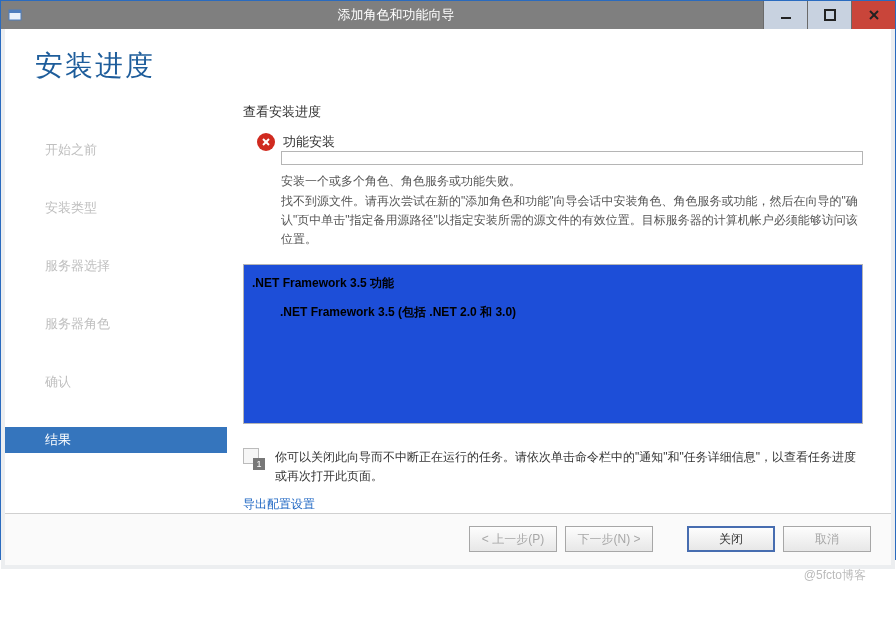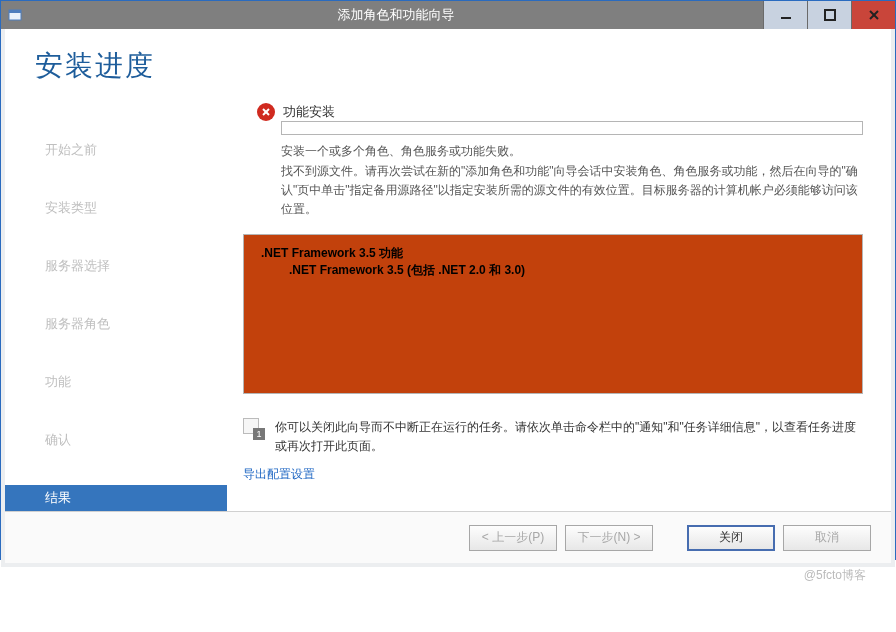--- a/index.html
+++ b/index.html
@@ -37,23 +37,23 @@
 .status-row { display: flex; align-items: center; gap: 8px; padding-left: 14px; }
 .status-icon { width: 18px; height: 18px; border-radius: 50%; background: #d02a1f; display: flex; align-items: center; justify-content: center; }
 .status-icon svg { display: block; }
 .status-label { font-size: 13px; color: #333; }
 
 .progress-bar { height: 14px; border: 1px solid #b5b5b5; background: #fff; margin: 0 0 8px 38px; }
 
 .status-msg { font-size: 12px; color: #555; padding-left: 38px; margin-bottom: 2px; }
 .status-long { font-size: 12px; color: #555; padding-left: 38px; line-height: 1.6; margin-bottom: 14px; }
 
-.feature-box { border: 1px solid #b5b5b5; background: #c2410c; margin-left: 0; height: 160px; padding: 10px 17px; font-size: 12px; color: #000; overflow: auto; }
+.feature-box { border: 1px solid #b5b5b5; background: #1d4ed8; margin-left: 0; height: 160px; padding: 10px 8px; font-size: 12px; color: #000; overflow: auto; }
 .feature-box .f1 { font-weight: bold; }
-.feature-box .f2 { font-weight: bold; padding-left: 28px; margin-top: 0; }
+.feature-box .f2 { font-weight: bold; padding-left: 28px; margin-top: 12px; }
 
 .note-row { display: flex; gap: 10px; margin-top: 24px; align-items: flex-start; }
 .note-icon { width: 22px; height: 22px; flex: none; position: relative; }
 .note-icon .flag { width: 16px; height: 16px; border: 1px solid #bbb; background: #f6f6f6; position: absolute; top: 0; left: 0; }
 .note-icon .badge { width: 12px; height: 12px; background: #777; color: #fff; font-size: 9px; line-height: 12px; text-align: center; position: absolute; bottom: 0; right: 0; }
 .note-text { font-size: 12px; color: #333; line-height: 1.6; }
 
 .export-link { color: #1e66c3; font-size: 12px; margin-top: 10px; cursor: pointer; }
 
 
@@ -104,26 +104,26 @@
       <div class="page-title">安装进度</div>
     </div>
 
     <div class="middle">
 
       <div class="nav">
         <div class="nav-item">开始之前</div>
         <div class="nav-item">安装类型</div>
         <div class="nav-item">服务器选择</div>
         <div class="nav-item">服务器角色</div>
-        <div class="nav-item">功能</div>
         <div class="nav-item">确认</div>
         <div class="nav-item active">结果</div>
       </div>
 
       <div class="content">
+        <div class="section-title">查看安装进度</div>
 
         <div class="status-row">
           <div class="status-icon">
             <svg width="10" height="10" viewBox="0 0 10 10">
                 <line x1="2" y1="2" x2="8" y2="8" stroke="#fff" stroke-width="2"></line>
                 <line x1="8" y1="2" x2="2" y2="8" stroke="#fff" stroke-width="2"></line>
               </svg>
           </div>
           <div class="status-label">功能安装</div>
         </div>

